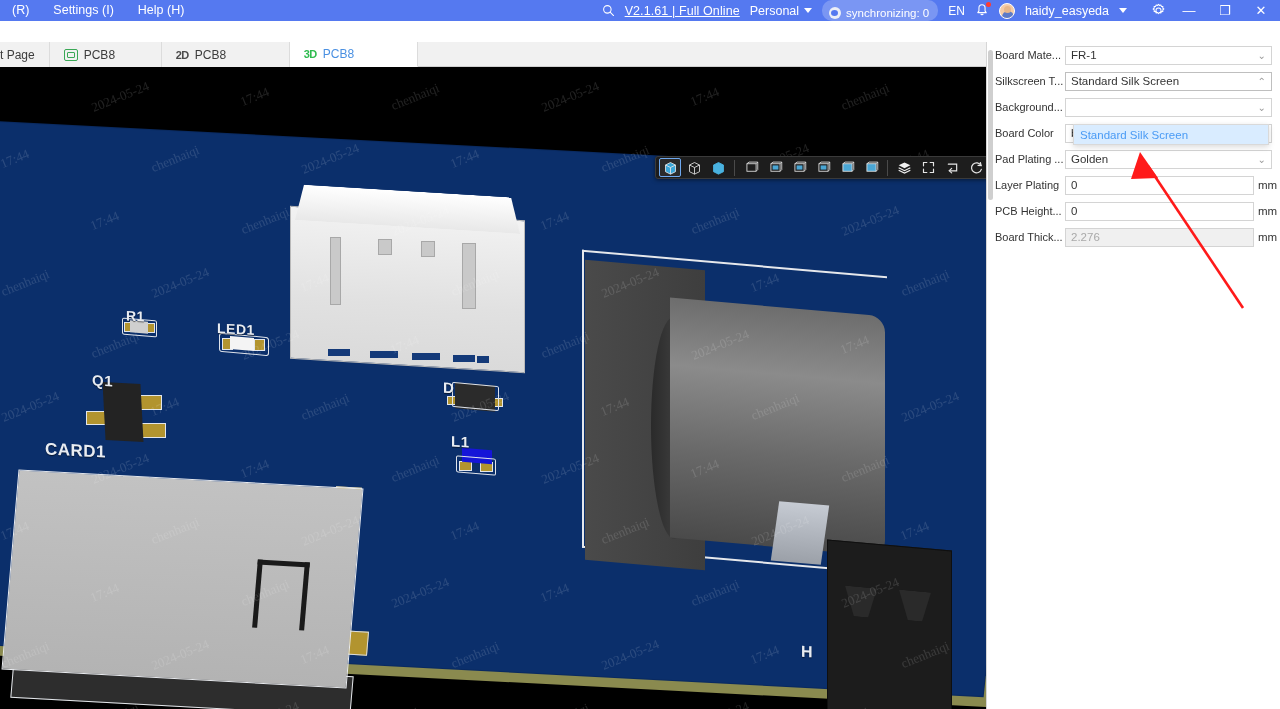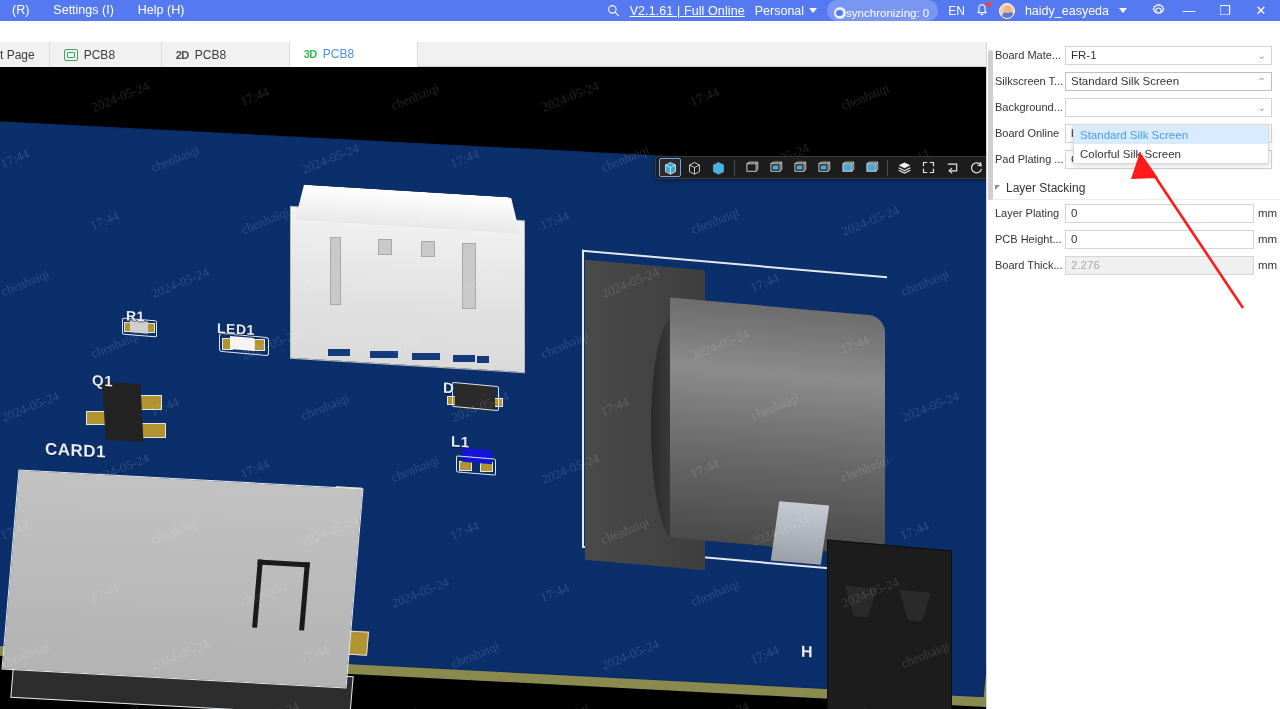--- a/index.html
+++ b/index.html
@@ -25,21 +25,21 @@
   }
   .tb-icon { display: inline-flex; align-items: center; justify-content: center; }
   .version-text { font-size: 12.5px; letter-spacing: .1px; text-decoration: underline; }
   .personal { display: flex; align-items: center; gap: 5px; font-size: 12.5px; }
   .caret-down {
     width: 0; height: 0; border-left: 4px solid transparent;
     border-right: 4px solid transparent; border-top: 5px solid #fff;
   }
   .sync-pill {
     background: rgba(255,255,255,.22); border-radius: 10px;
-    padding: 7px 9px 2px 7px; display: flex; align-items: center; 
+    padding: 7px 9px 2px 7px; display: flex; align-items: center; gap: 5px;
     font-size: 11.5px; color: #fff;
   }
   .sync-dot {
     width: 12px; height: 12px; border-radius: 50%;
     background: #eceff7; position: relative; display:inline-block;
   }
   .sync-dot::after{
     content:""; position:absolute; left:2px; top:3px; width:7px; height:6px;
     border-radius:50%; background:#5579f0;
   }
@@ -672,39 +672,35 @@
 
     <div class="prow">
       <span class="plabel">Background...</span>
       <span class="pfield">
         <span></span>
         <span class="chev">⌄</span>
       </span>
     </div>
 
     <div class="prow">
-      <span class="plabel">Board Online</span>
+      <span class="plabel">Board Color</span>
       <span class="pfield">
         <span>blue</span>
         <span class="chev">⌄</span>
       </span>
     </div>
 
     <div class="prow">
       <span class="plabel">Pad Plating ...</span>
       <span class="pfield">
         <span>Golden</span>
         <span class="chev">⌄</span>
       </span>
     </div>
 
-    <div class="sec-head" style="margin-top:4px;">
-      <span class="tri"></span>
-      <span>Layer Stacking</span>
-    </div>
 
     <div class="prow">
       <span class="plabel">Layer Plating</span>
       <span class="pfield mm-field">
         <span>0</span>
       </span>
       <span class="unit">mm</span>
     </div>
 
     <div class="prow">
@@ -722,21 +718,20 @@
       </span>
       <span class="unit">mm</span>
     </div>
 
   </div>
 
   <div class="panel-scroll-thumb"></div>
 
   <div class="dropdown">
     <div class="dd-item sel">Standard Silk Screen</div>
-    <div class="dd-item">Colorful Silk Screen</div>
   </div>
 
   <svg class="arrow-svg" width="180" height="170" viewBox="0 0 180 170">
     <line x1="143" y1="168" x2="48" y2="26" stroke="#ff1a1a" stroke-width="2.6"></line>
     <polygon points="40,12 58,38 31,39" fill="#ff1a1a"></polygon>
   </svg>
 
 </div>
 
 </body></html>

